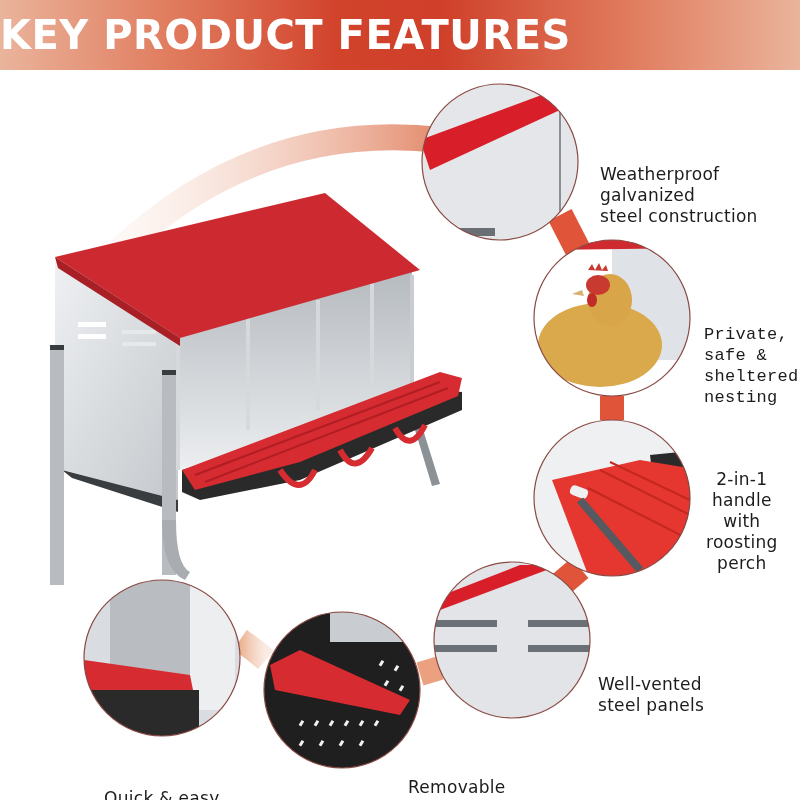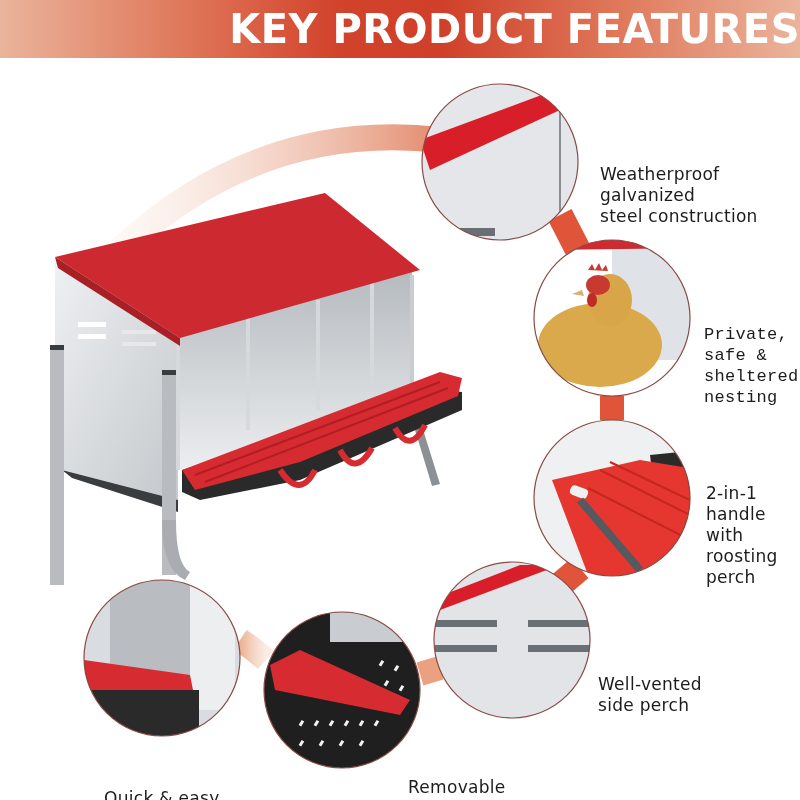--- a/index.html
+++ b/index.html
@@ -1,22 +1,22 @@
 <!DOCTYPE html>
 <html><head>
 <meta charset="utf-8">
 <style>
   * { margin:0; padding:0; box-sizing:border-box; }
   html, body { width:800px; height:800px; background:#ffffff; overflow:hidden; }
   body { position:relative; font-family:"Liberation Sans", sans-serif; }
 
   .header {
-    position:absolute; left:0; top:0; width:800px; height:58px;
+    position:absolute; left:0; top:0; width:800px; height:70px;
     background: linear-gradient(90deg, #eab49c 0%, #e07a5c 22%, #d2432c 42%, #cf3f29 55%, #e07a5c 78%, #eab49c 100%);
-    display:flex; align-items:center; justify-content:flex-end;
+    display:flex; align-items:center; justify-content:flex-start;
   }
   .header-title {
     color:#ffffff; font-weight:bold; font-size:40px; letter-spacing:0.5px;
     font-family:"DejaVu Sans", sans-serif;
   }
 
   svg.scene { position:absolute; left:0; top:0; }
 
   .feature-label {
     position:absolute; color:#1c1c1c; font-size:17px; line-height:21px;
@@ -200,24 +200,24 @@
   <circle cx="162" cy="658" r="78" fill="none" stroke="#8a4a44" stroke-width="1.2"></circle>
 </svg>
 
 <div class="feature-label" style="left:600px; top:127px;">Weatherproof
 galvanized
 steel construction</div>
 <div class="feature-label" style="left:704px; top:287px;font-family:Liberation Mono, monospace;">Private,
 safe &amp;
 sheltered
 nesting</div>
-<div class="feature-label" style="left:706px; top:446px;">2-in-1
+<div class="feature-label" style="left:706px; top:432px;text-align:center;">2-in-1
 handle
 with
 roosting
 perch</div>
 <div class="feature-label" style="left:598px; top:637px;">Well-vented
-side perch</div>
+steel panels</div>
 <div class="feature-label" style="left:408px; top:740px;">Removable
 rollaway trayswith
 classic lids</div>
 <div class="feature-label" style="left:104px; top:751px;text-align:right;">Quick &amp; easy
 to assemble</div>
 
 </body></html>

